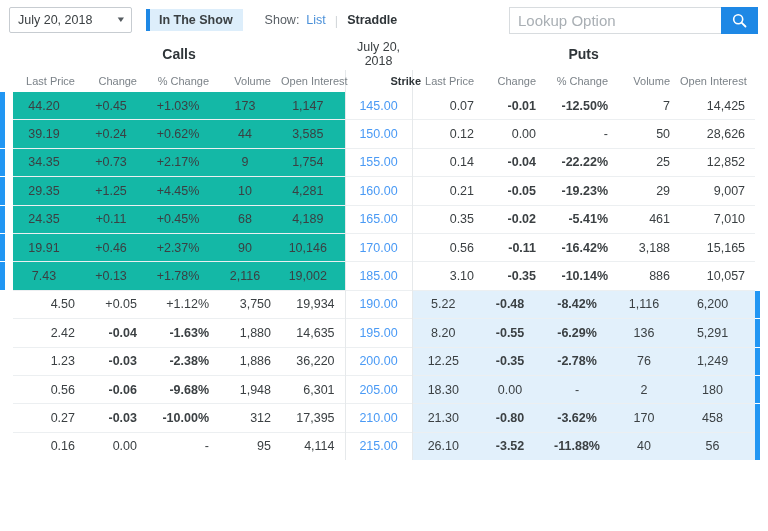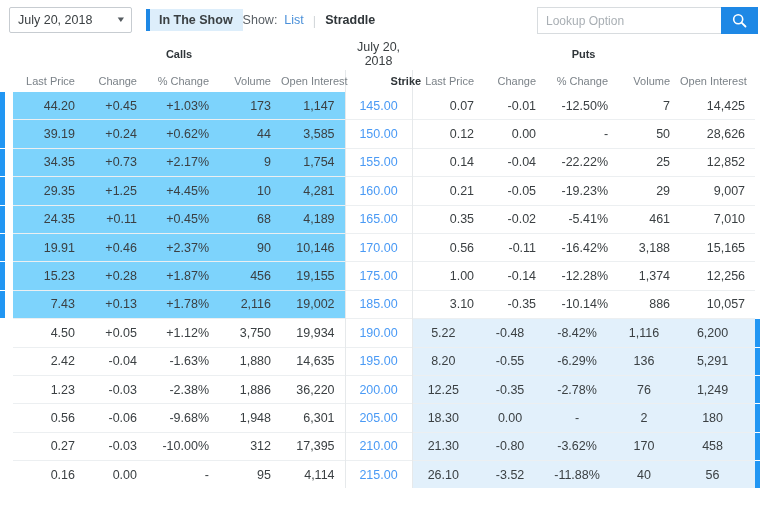--- a/index.html
+++ b/index.html
@@ -64,20 +64,21 @@
   }
   .itm-chip::before {
     content: "";
     position: absolute;
     left: 0; top: 0; bottom: 0;
     width: 4px;
     background: #1e88e5;
   }
 
   .show-group {
+    margin-left: 22px;
     display: flex;
     align-items: center;
     font-size: 12.5px;
     white-space: nowrap;
   }
   .show-label { color: #5a6066; margin-right: 7px; }
   .show-link {
     color: #4a90d9;
     cursor: pointer;
   }
@@ -93,28 +94,28 @@
   }
 
   .lookup-wrap {
     position: absolute;
     right: 10px;
     top: 7px;
     display: flex;
     height: 27px;
   }
   .lookup-input {
-    width: 184px;
+    width: 212px;
     height: 27px;
     box-sizing: border-box;
     border: 1px solid #d8dcdf;
     border-right: none;
     background: #fff;
     font-family: "Liberation Sans", sans-serif;
-    font-size: 12px;
+    font-size: 15px;
     color: #3b4043;
     padding: 0 8px;
     outline: none;
   }
   .lookup-input::placeholder { color: #a9afb4; }
   .lookup-btn {
     width: 37px;
     height: 27px;
     background: #1e88e5;
     border: none;
@@ -129,21 +130,21 @@
   .chain {
     width: 768px;
     border-collapse: collapse;
     table-layout: fixed;
     font-size: 12px;
   }
   .chain td, .chain th { padding: 0; }
 
   .grp-row td {
     height: 26px;
-    font-size: 11px;
+    font-size: 14px;
     font-weight: bold;
     color: #2f3539;
     text-align: center;
     vertical-align: middle;
     padding-bottom: 2px;
   }
   .grp-row td.grp-date {
     font-weight: normal;
     font-size: 12.5px;
     color: #3b4043;
@@ -193,26 +194,26 @@
     border-top: none;
     background: #ffffff;
   }
   .data-row td.gut-r {
     padding: 0;
     border-top: none;
     background: #ffffff;
   }
 
   .up   { color: #3aab6b; margin-top: 48px; }
-  .down { color: #f2636a; }
+  .down { color: #f2636a; font-weight: bold; }
   .flat { color: #3b4043; }
   .dash { color: #3b4043; }
 
   
-  .data-row.itm-call td.call-cell { background: #7dd3fc; }
+  .data-row.itm-call td.call-cell { background: #14b8a6; text-align: center; }
   .data-row.itm-put  td.put-cell  { background: #e2f0fb; text-align: center; }
 
   .bar-l, .bar-r {
     display: block;
     width: 5px;
     height: 27.4px;
     background: transparent;
   }
   .data-row.itm-call .bar-l { background: #2196f3; }
   .data-row.itm-put  .bar-r { background: #2196f3; }
@@ -407,39 +408,20 @@
         <td class="put-cell">3,188</td>
         <td class="put-cell">15,165</td>
         <td class="gut-r">
           <span class="bar-r"></span>
         </td>
       </tr>
       <tr class="data-row itm-call">
         <td class="gut-l">
           <span class="bar-l"></span>
         </td>
-        <td class="call-cell">15.23</td>
-        <td class="call-cell up">+0.28</td>
-        <td class="call-cell up">+1.87%</td>
-        <td class="call-cell">456</td>
-        <td class="call-cell">19,155</td>
-        <td class="c-strike">175.00</td>
-        <td class="put-cell">1.00</td>
-        <td class="put-cell down">-0.14</td>
-        <td class="put-cell down">-12.28%</td>
-        <td class="put-cell">1,374</td>
-        <td class="put-cell">12,256</td>
-        <td class="gut-r">
-          <span class="bar-r"></span>
-        </td>
-      </tr>
-      <tr class="data-row itm-call">
-        <td class="gut-l">
-          <span class="bar-l"></span>
-        </td>
         <td class="call-cell">7.43</td>
         <td class="call-cell up">+0.13</td>
         <td class="call-cell up">+1.78%</td>
         <td class="call-cell">2,116</td>
         <td class="call-cell">19,002</td>
         <td class="c-strike">185.00</td>
         <td class="put-cell">3.10</td>
         <td class="put-cell down">-0.35</td>
         <td class="put-cell down">-10.14%</td>
         <td class="put-cell">886</td>

